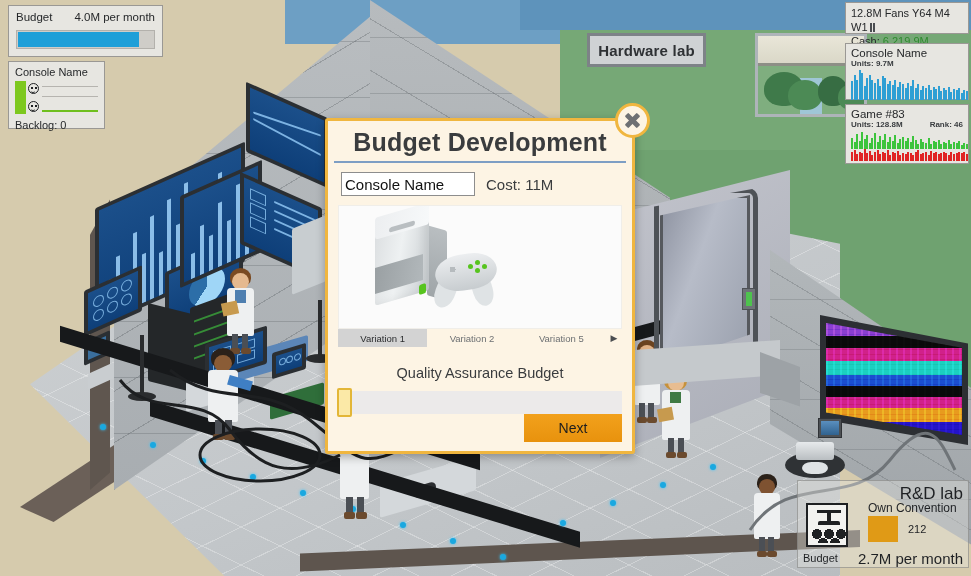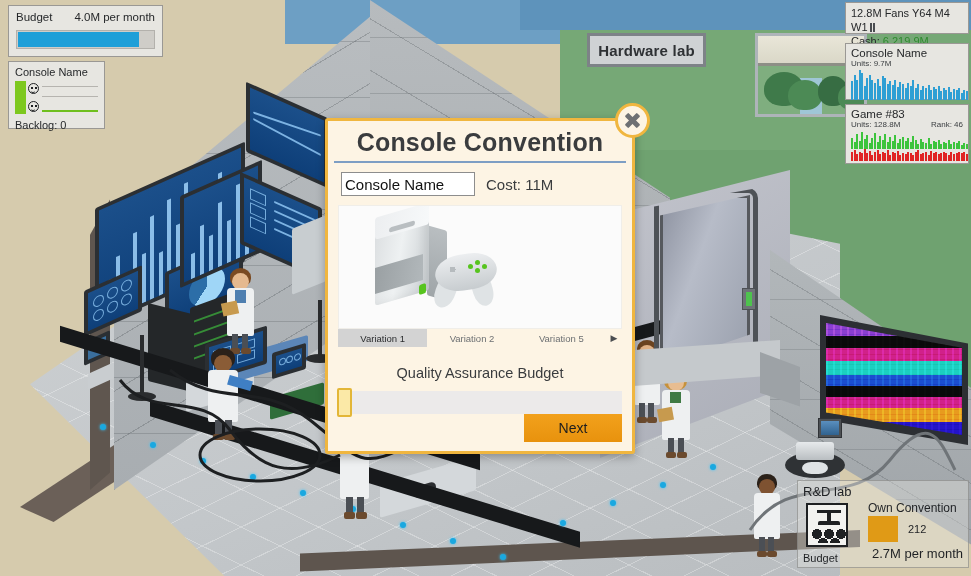--- a/index.html
+++ b/index.html
@@ -240,49 +240,49 @@
     left:845px; top:2px; width:124px; height:32px; padding:3px 5px; line-height:14px;
   }
   #stats-panel .cash { color:#2e8b2e;text-align:right; }
   .pause-icon { display:inline-block; width:5px; height:9px; vertical-align:-1px;
     border-left:2px solid #4a4d50; border-right:2px solid #4a4d50; margin-left:2px; }
 
   .graph-panel { left:845px; width:124px; padding:3px 5px; background:#e7e6e1; }
   #graph1 { top:43px; height:57px; }
   #graph2 { top:104px; height:60px; }
   .gp-title { font-size:11.5px; color:#26282a; }
-  .gp-sub { font-size:8px; color:#3a3d40; display:flex; justify-content:space-between; }
+  .gp-sub { font-size:8px; color:#3a3d40; display:flex; justify-content:space-between;font-weight:bold; }
   .gp-chart { position:relative; height:30px; margin-top:2px; }
   .gp-chart .b { position:absolute; bottom:0; width:2px; }
 
   
   #lab-panel {
     position:absolute; left:797px; top:480px; width:172px; height:88px;
     background:rgba(231,230,225,.40); border:1px solid rgba(120,120,118,.55);
     font-size:11px; color:#1f2124; padding:3px 5px;
   }
-  #lab-panel .lp-title { font-size:13px; }
+  #lab-panel .lp-title { font-size:17px;text-align:right; }
   .lp-icon {
     position:absolute; left:8px; top:22px; width:42px; height:44px;
     background:#f2f2ef; border:2px solid #1e2022;
   }
   .lp-icon .podium { position:absolute; left:9px; top:5px; width:24px; height:3px; background:#1e2022; }
   .lp-icon .stem { position:absolute; left:19px; top:8px; width:4px; height:8px; background:#1e2022; }
   .lp-icon .base { position:absolute; left:10px; top:16px; width:22px; height:4px; background:#1e2022; border-radius:2px 2px 0 0;}
   .lp-icon .crowd { position:absolute; left:3px; bottom:2px; width:36px; height:18px;
     background-image:radial-gradient(circle at 6px 9px,#1e2022 5px,transparent 5px),
                      radial-gradient(circle at 18px 9px,#1e2022 5px,transparent 5px),
                      radial-gradient(circle at 30px 9px,#1e2022 5px,transparent 5px),
                      radial-gradient(circle at 12px 18px,#1e2022 5px,transparent 5px),
                      radial-gradient(circle at 24px 18px,#1e2022 5px,transparent 5px);}
   .lp-conv { position:absolute; left:70px; top:20px; font-size:12px; }
   .lp-swatch { position:absolute; left:70px; top:35px; width:30px; height:26px; background:#e09a16; }
   .lp-num { position:absolute; left:110px; top:42px; font-size:11px; }
   .lp-budget { position:absolute; left:5px; bottom:3px; font-size:11px; }
-  .lp-rate { position:absolute; right:5px; bottom:6px; font-size:13px; }
+  .lp-rate { position:absolute; right:5px; bottom:0; font-size:15px; }
 
   
   #modal {
     position:absolute; left:325px; top:118px; width:310px; height:336px;
     background:#fdf4e4; border:3px solid #f0b63f; border-radius:3px;
     box-shadow:0 3px 10px rgba(0,0,0,.30);
   }
   .m-title {
     text-align:center; font-size:25px; font-weight:bold; color:#3a3c3e;
     padding-top:7px; letter-spacing:.2px;
@@ -829,21 +829,21 @@
   <div class="lp-num">212</div>
   <div class="lp-budget">Budget</div>
   <div class="lp-rate">2.7M per month</div>
 </div>
 
 <div id="modal">
   <div class="m-close">
       <span class="x"></span>
     </div>
 
-  <div class="m-title">Console Convention</div>
+  <div class="m-title">Budget Development</div>
   <div class="m-rule"></div>
 
   <div class="m-row1">
     <input class="m-name" value="Console Name" style="">
     <span class="m-cost">Cost: 11M</span>
   </div>
 
   <div class="m-preview">
     <span class="cons-side"></span>
     <span class="cons-body"></span>

